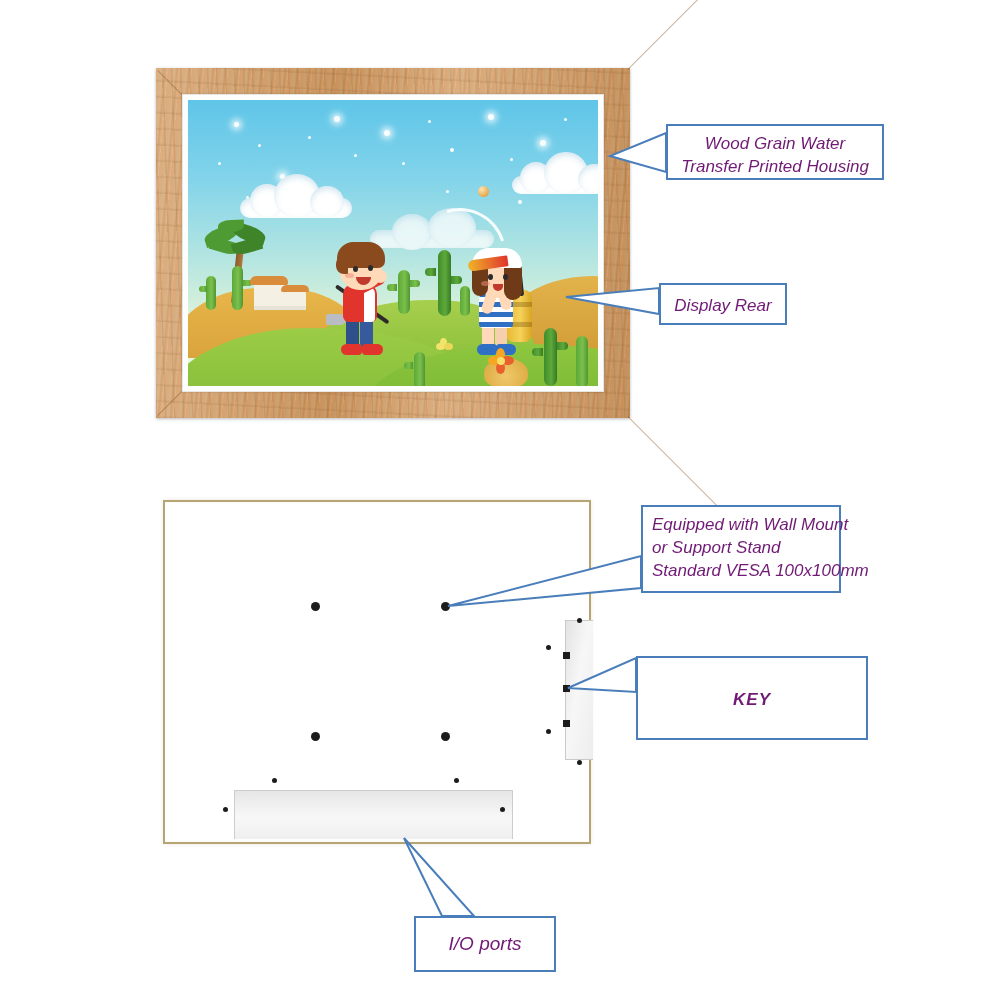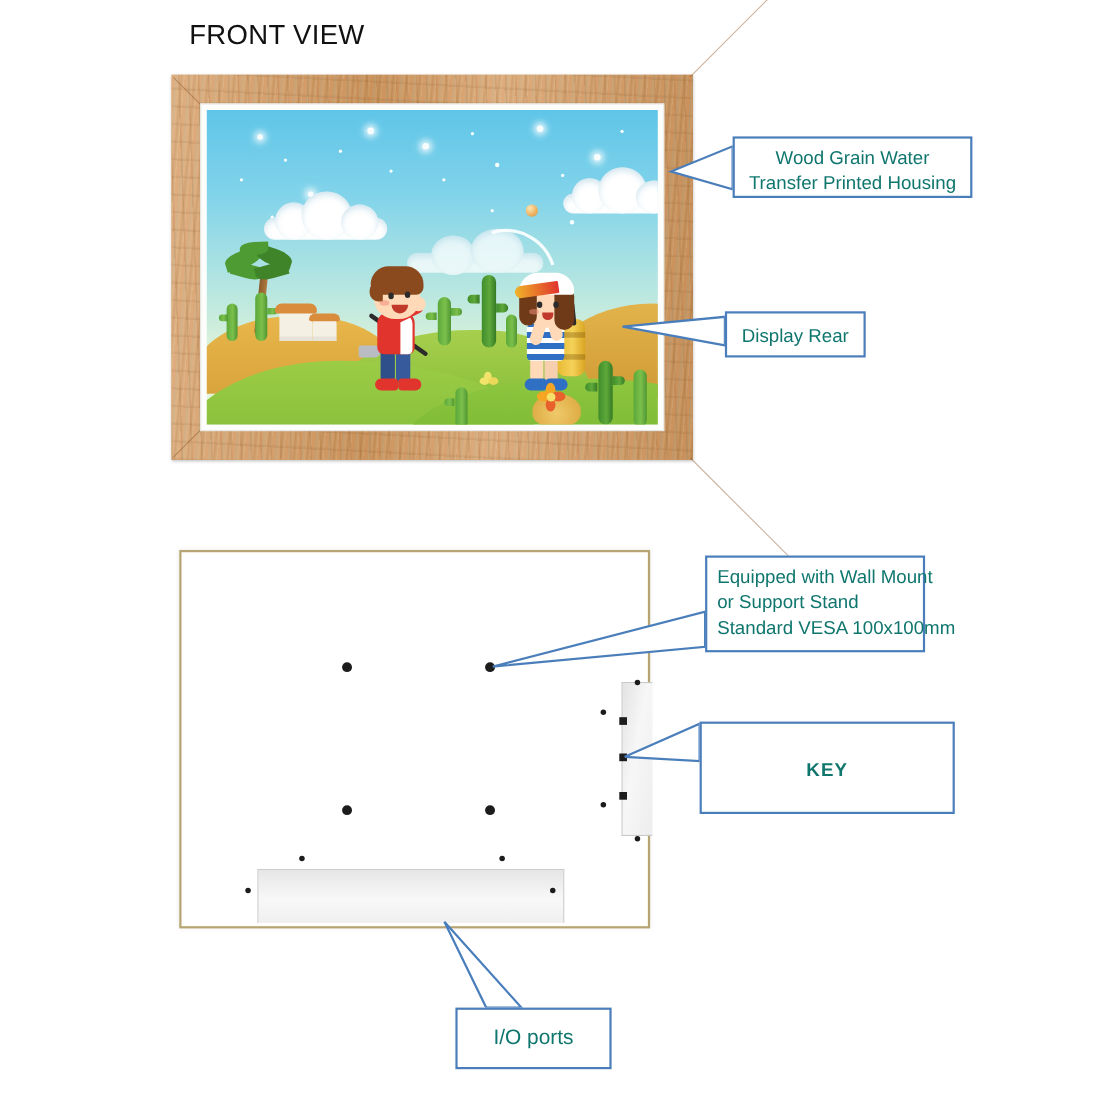--- a/index.html
+++ b/index.html
@@ -93,29 +93,28 @@
 
   .recess-key{position:absolute;left:400px;top:118px;width:27px;height:138px;
     background:linear-gradient(100deg,#e3e3e3,#f7f7f7 45%,#ededed);
     border:1px solid #c9c9c9;border-right:none;}
   .recess-io{position:absolute;left:69px;top:288px;width:277px;height:48px;
     background:linear-gradient(180deg,#e6e6e6,#f8f8f8 55%,#efefef);
     border:1px solid #cdcdcd;border-bottom:none;}
 
   
   .callout{position:absolute;border:2px solid #4a7ebb;background:#fff;box-sizing:border-box;}
-  .c-line{position:absolute;font-size:17px;line-height:23px;color:#0f766e;white-space:nowrap;}
+  .c-line{position:absolute;font-size:17px;line-height:23px;color:#701a75;white-space:nowrap;font-style:italic;}
   svg.tails{position:absolute;left:0;top:0;width:1000px;height:1000px;overflow:visible;pointer-events:none;}
 </style>
 </head>
 <body>
 
 <div class="stage">
 
-  <div class="h-front">FRONT VIEW</div>
 
   <div class="wood-frame">
     <div class="miter m1"></div>
     <div class="miter m2"></div>
     <div class="miter m3"></div>
     <div class="miter m4"></div>
 
     <div class="bezel">
       <div class="screen">
 

